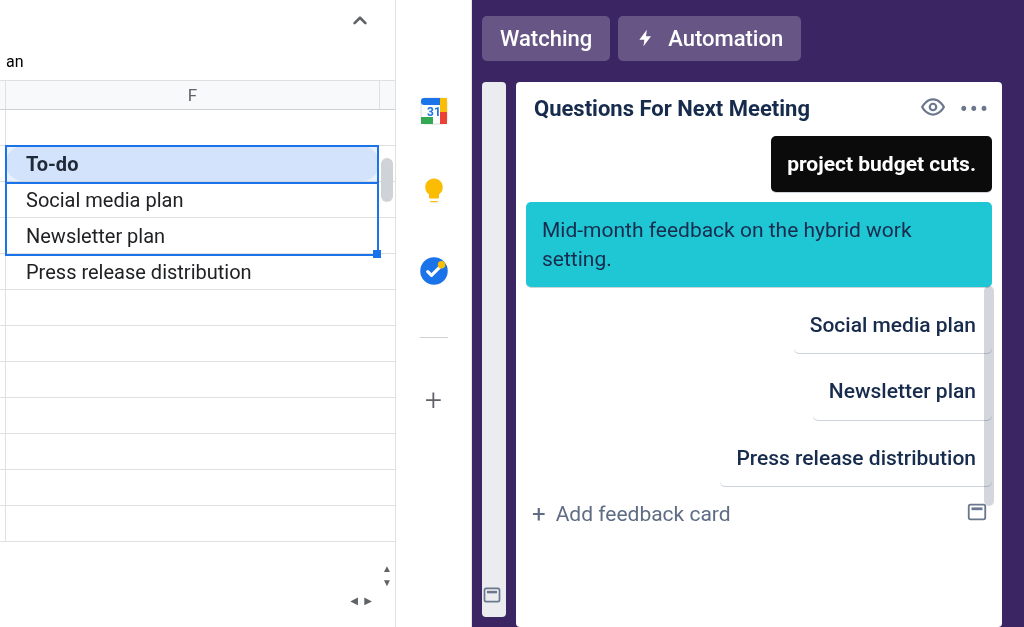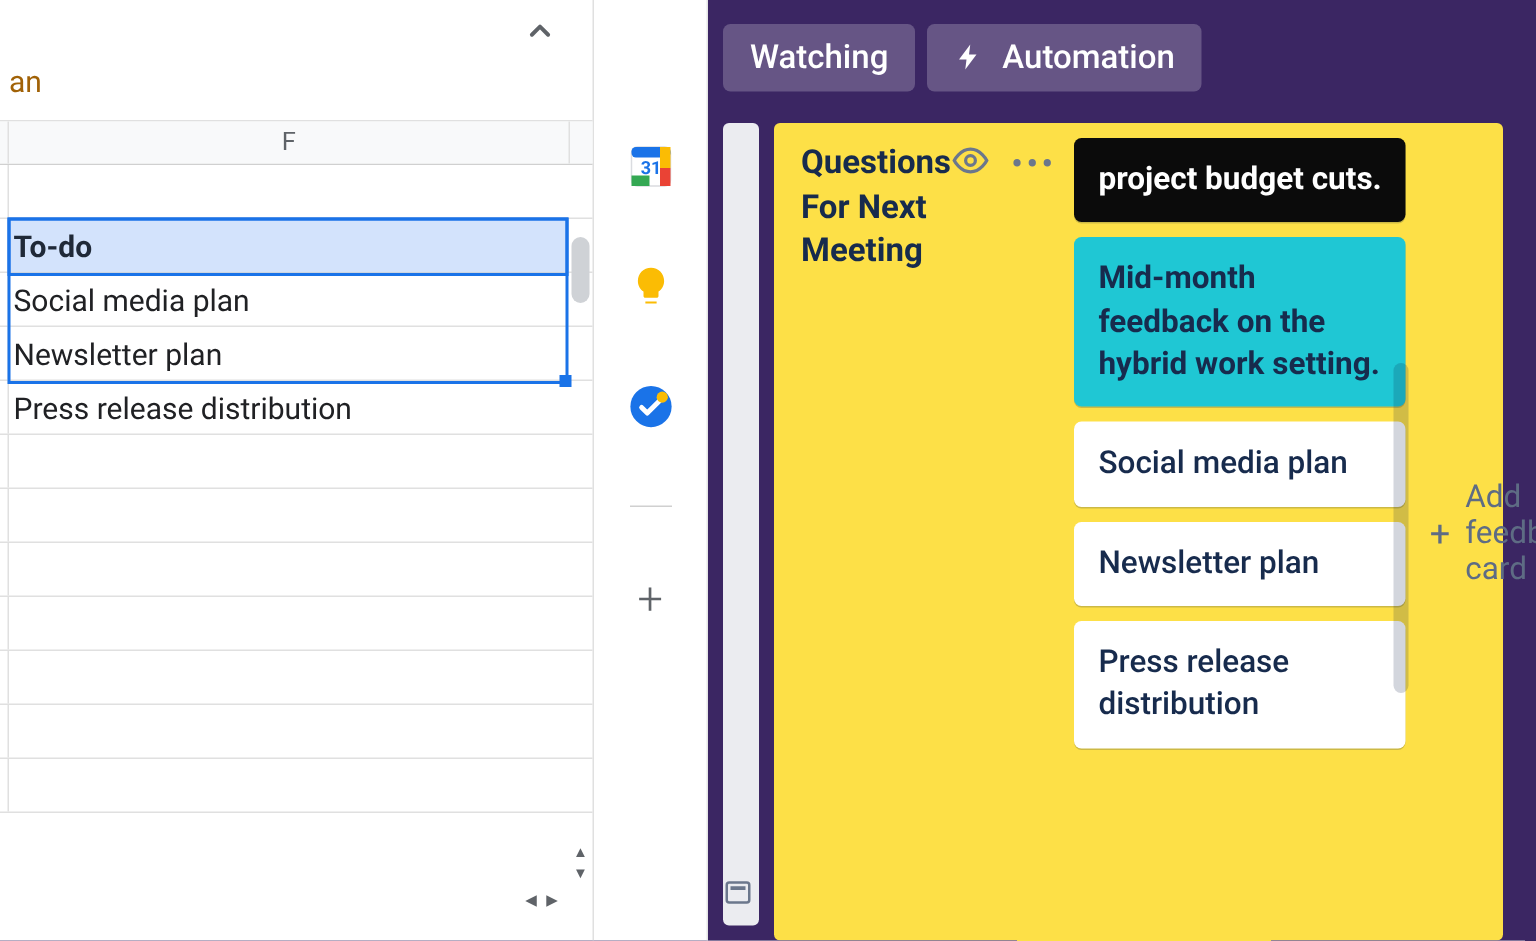--- a/index.html
+++ b/index.html
@@ -3,30 +3,30 @@
 <meta charset="utf-8">
 <style>
   * { box-sizing: border-box; margin: 0; padding: 0; }
   html, body { width: 1024px; height: 627px; overflow: hidden; font-family: -apple-system, BlinkMacSystemFont, "Segoe UI", Roboto, Arial, sans-serif; }
   body { display: flex; background: #fff; }
 
   
   .sheets-pane { width: 396px; height: 100%; position: relative; background: #fff; border-right: 1px solid #e0e0e0; }
   .sheets-top { height: 42px; position: relative; }
   .sheets-top .chevron { position: absolute; right: 22px; top: 8px; color: #5f6368; font-size: 24px; cursor: pointer; }
-  .sheets-subhead { height: 38px; padding-left: 6px; font-size: 20px; color: #a16207; display: flex; align-items: flex-start; overflow: hidden; }
+  .sheets-subhead { height: 38px; padding-left: 6px; font-size: 16px; color: #000000; display: flex; align-items: center; overflow: hidden; }
   .col-header-row { display: flex; height: 30px; border-top: 1px solid #e0e0e0; border-bottom: 1px solid #d0d0d0; }
   .col-gutter { width: 6px; background: #f8f9fa; border-right: 1px solid #e0e0e0; }
   .col-header { flex: 1; background: #f8f9fa; display: flex; align-items: center; justify-content: center; font-size: 17px; color: #5f6368; }
   .col-scroll { width: 16px; background: #f8f9fa; border-left: 1px solid #e0e0e0; }
 
   .grid { position: relative; }
   .grid-row { display: flex; height: 36px; border-bottom: 1px solid #e0e0e0; }
   .grid-gutter { width: 6px; border-right: 1px solid #e0e0e0; }
-  .grid-cell { flex: 1; padding: 4px 3px; font-size: 20px; color: #202124; display: flex; align-items: center; white-space: nowrap; overflow: hidden; }
+  .grid-cell { flex: 1; padding: 4px 20px; font-size: 20px; color: #202124; display: flex; align-items: center; white-space: nowrap; overflow: hidden; border-radius: 17px; }
   .grid-cell.header-cell { background: #e8f0fe; font-weight: 700; color: #202124; }
   .grid-scroll { width: 16px; }
 
   .selection-box { position: absolute; border: 2px solid #1a73e8; pointer-events: none; left: 5px; right: 16px; }
   .selection-box.row1 { top: 35px; height: 39px; background: rgba(26,115,232,0.10); }
   .selection-box.multi { top: 35px; height: 111px; }
   .sel-handle { position: absolute; width: 8px; height: 8px; background: #1a73e8; right: -4px; bottom: -4px; }
 
   .sheets-vscroll { position: absolute; right: 0; top: 110px; bottom: 36px; width: 16px; }
   .sheets-vscroll .thumb { position: absolute; left: 2px; width: 12px; height: 44px; background: #cfd2d6; border-radius: 6px; top: 48px; }
@@ -51,34 +51,34 @@
   .board-nav { display: flex; gap: 8px; padding: 0 0 0 10px; margin-top: 2px; height: 72px; align-items: center; overflow: hidden; }
   .nav-btn { background: rgba(255,255,255,0.22); color: #fff; border-radius: 5px; padding: 10px 18px; font-size: 22px; font-weight: 500; display: flex; align-items: center; gap: 12px; white-space: nowrap; cursor: pointer; }
   .nav-btn .ic { display:inline-flex; }
 
   .board-body { position: absolute; top: 72px; bottom: 0; left: 0; right: 0; padding-left: 10px; display: flex; gap: 10px; }
 
   .partial-col { width: 24px; position: relative; }
   .partial-list { position: absolute; top: 10px; bottom: 10px; right: 0; width: 24px; background: #ebecf0; border-radius: 4px; }
   .partial-list .tpl { position: absolute; bottom: 12px; right: 4px; width: 20px; height: 20px; color:#6b778c; }
 
-  .list { width: 486px; background: #fde047; border-radius: 4px; margin-top: 10px; padding: 10px 10px 12px 10px; display: flex; flex-direction: row; gap: 10px; position: relative; }
+  .list { width: 486px; background: #ffffff; border-radius: 4px; margin-top: 10px; padding: 10px 10px 12px 10px; display: flex; flex-direction: column; gap: 10px; position: relative; }
   .list-header { display: flex; align-items: flex-start; justify-content: space-between; padding: 2px 2px 2px 8px; }
   .list-title { font-size: 22px; font-weight: 700; color: #172b4d; line-height: 1.35; max-width: 330px; }
   .list-actions { display: flex; gap: 14px; align-items:center; color: #6b778c; }
   .list-actions .eye { cursor:pointer; }
   .list-actions .dots { cursor:pointer; font-size: 24px; letter-spacing: 2px; line-height: 1; }
 
-  .cards-scroll { display:flex; flex-direction:column; gap:10px; position:relative; }
+  .cards-scroll { display:flex; flex-direction:column; gap:10px; position:relative;align-items:flex-end; }
   .list-scrollbar { position:absolute; right:-2px; top:0; bottom:0; width:12px; }
   .list-scrollbar .thumb { position:absolute; left:2px; width:10px; background: rgba(9,30,66,0.18); border-radius:5px; top: 150px; height: 220px; }
 
   .card { background: #fff; border-radius: 5px; box-shadow: 0 1px 0 rgba(9,30,66,0.2); padding: 14px 16px; font-size: 21px; color: #172b4d; font-weight: 500; line-height: 1.35; cursor: pointer; }
   .card.black { background: #0b0b0b; color: #fff; font-weight: 700; white-space: nowrap; overflow:hidden; }
-  .card.cyan  { background: #1fc7d4; color: #172b4d; font-weight: 700; }
+  .card.cyan  { background: #1fc7d4; color: #172b4d; font-weight: 400; }
 
   .add-card-row { display: flex; align-items: center; justify-content: space-between; padding: 4px 4px 0 6px; }
   .add-card { display: flex; align-items: center; gap: 10px; color: #5e6c84; font-size: 21px; cursor: pointer; }
   .add-card .plus { font-size: 24px; }
   .tpl-icon { color:#6b778c; cursor:pointer; }
 </style>
 </head>
 <body>
 
 <div class="sheets-pane">

